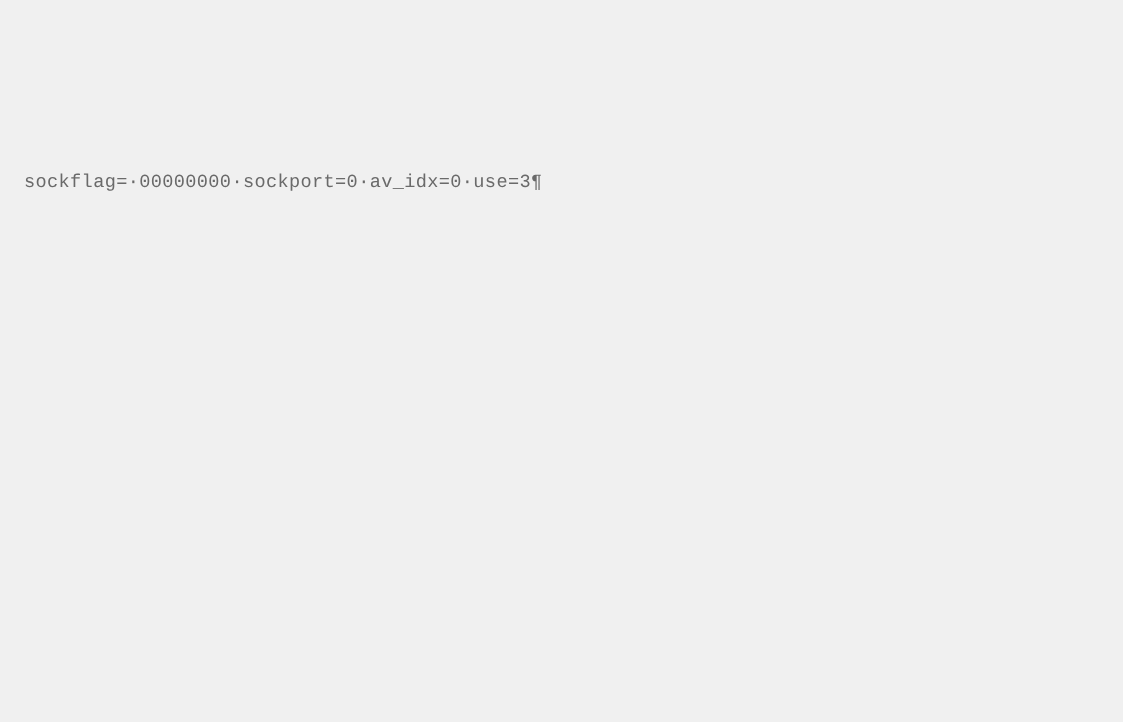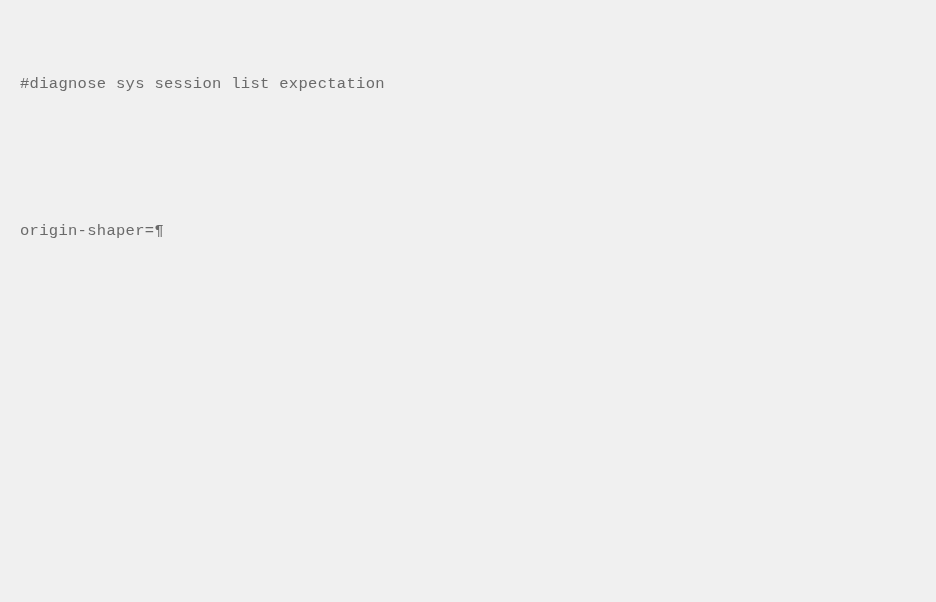--- a/index.html
+++ b/index.html
@@ -25,23 +25,22 @@
     }
     .blank {
       display: block;
       height: 1em;
     }
   </style>
 </head>
 <body>
 
 <div class="terminal">
-  <span class="line">#diagnose sys session list expectation</span>
   <span class="blank"></span>
-  <span class="line">origin-shaper=¶</span>
+  <span class="line">sockflag=·00000000·sockport=0·av_idx=0·use=3¶</span>
   
   
   
   
   
   
   
   
   
   

